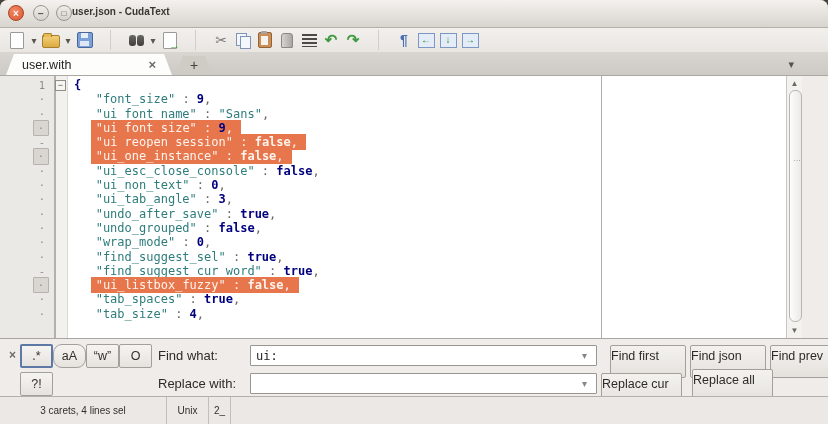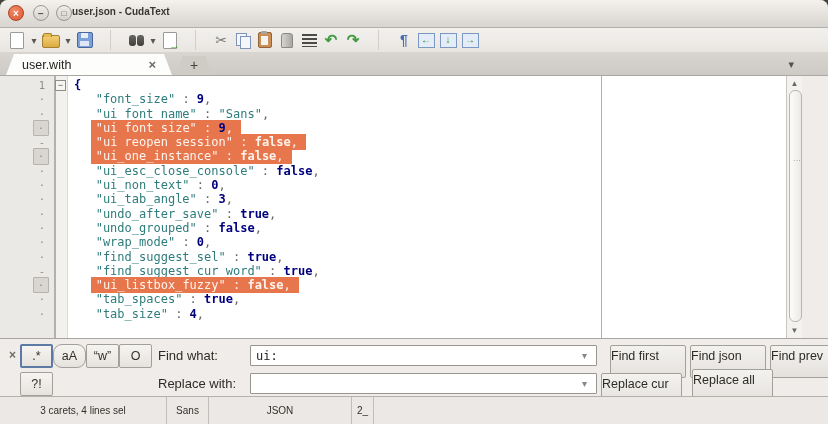--- a/index.html
+++ b/index.html
@@ -313,19 +313,18 @@
         <div class="fpbtn" style="left: 770px; top: 6px; width: 76px;">Find prev</div>
       </div>
     <div id="fp-replbtns">
         <div class="fpbtn" style="left: 589px; top: 34px; width: 81px; margin-left: 12px;">Replace cur</div>
         <div class="fpbtn" style="left: 692px; top: 30px; width: 81px;">Replace all</div>
       </div>
   </div>
 
   <div class="statusbar" id="statusbar">
       <div class="scell" style="width: 167px;">3 carets, 4 lines sel</div>
-      <div class="scell" style="width: 42px;">Sans</div>
-      <div class="scell" style="width: 143px;">JSON</div>
+      <div class="scell" style="width: 42px;">Unix</div>
       <div class="scell" style="width: 22px;">2_</div>
       <div class="scell last"></div>
     </div>
 
 </div>
 
 </body></html>

